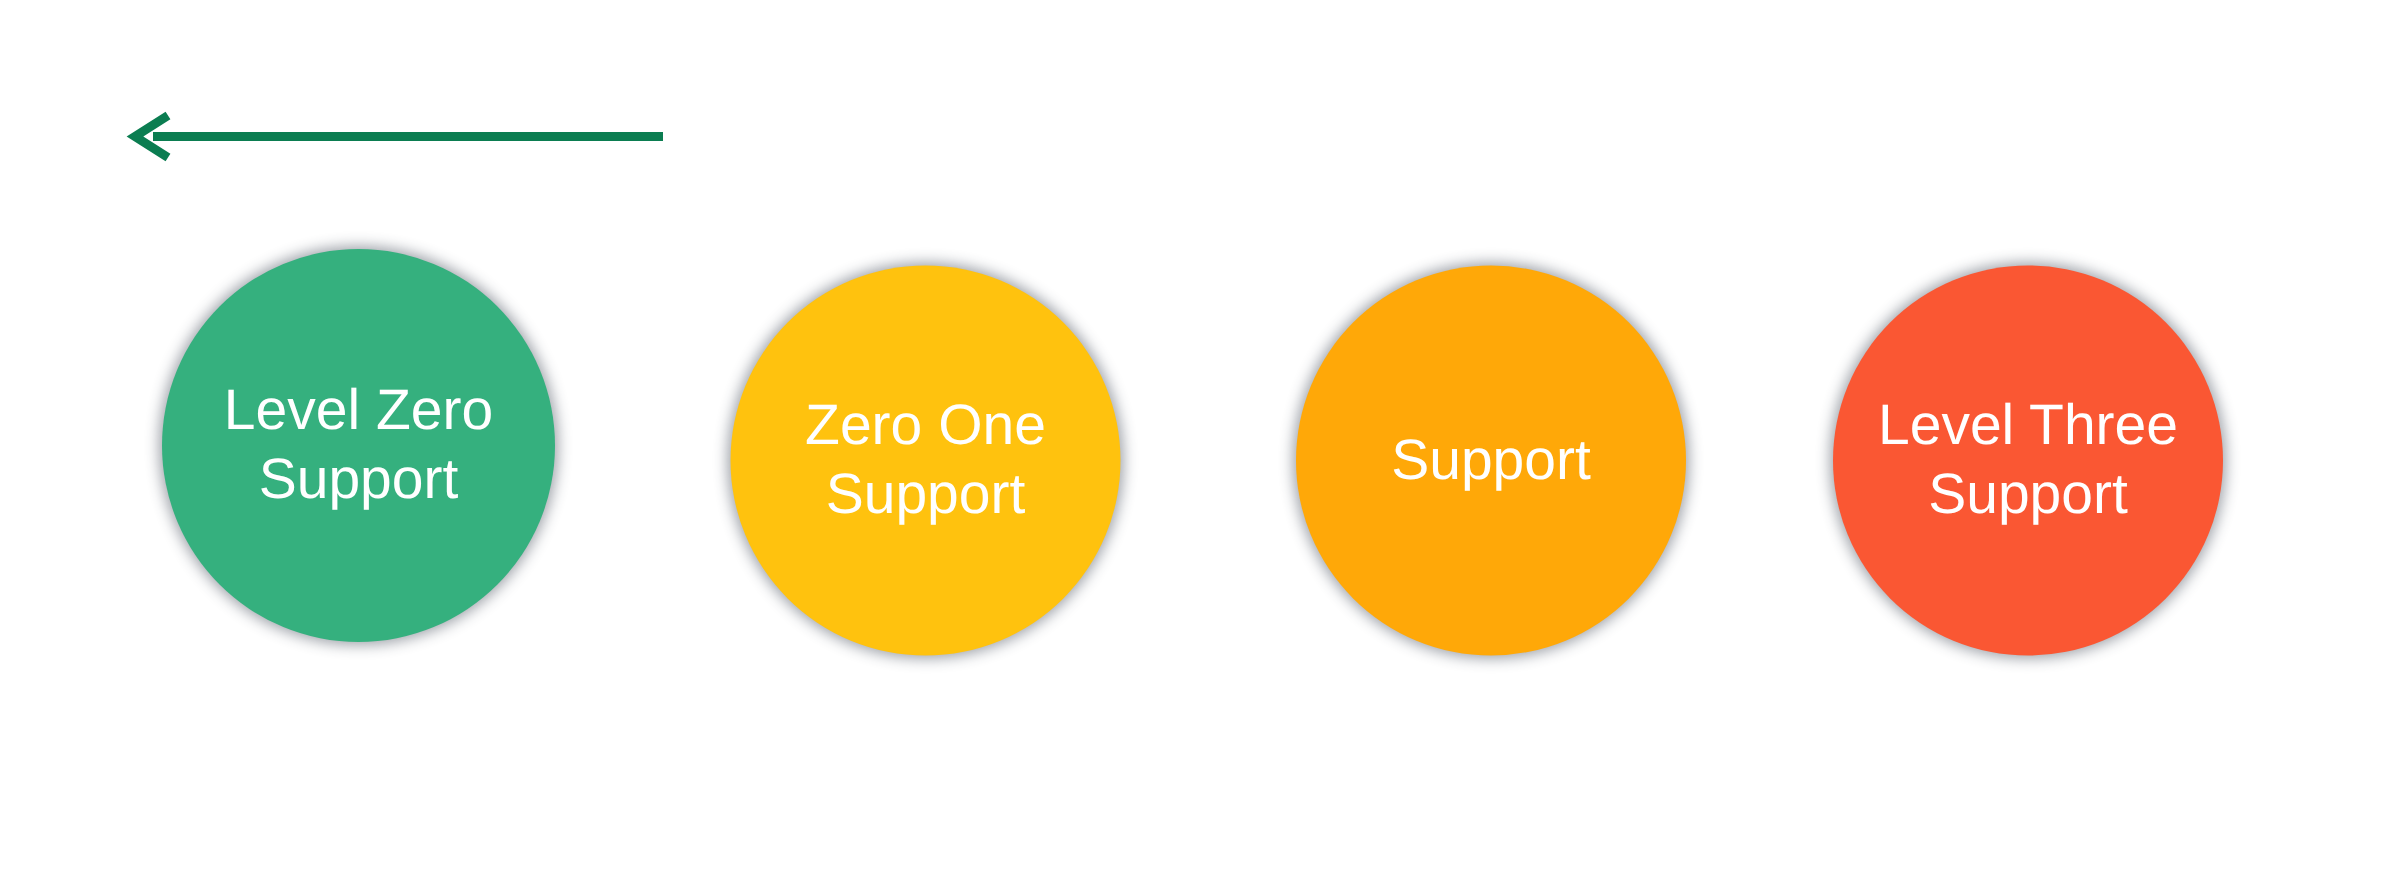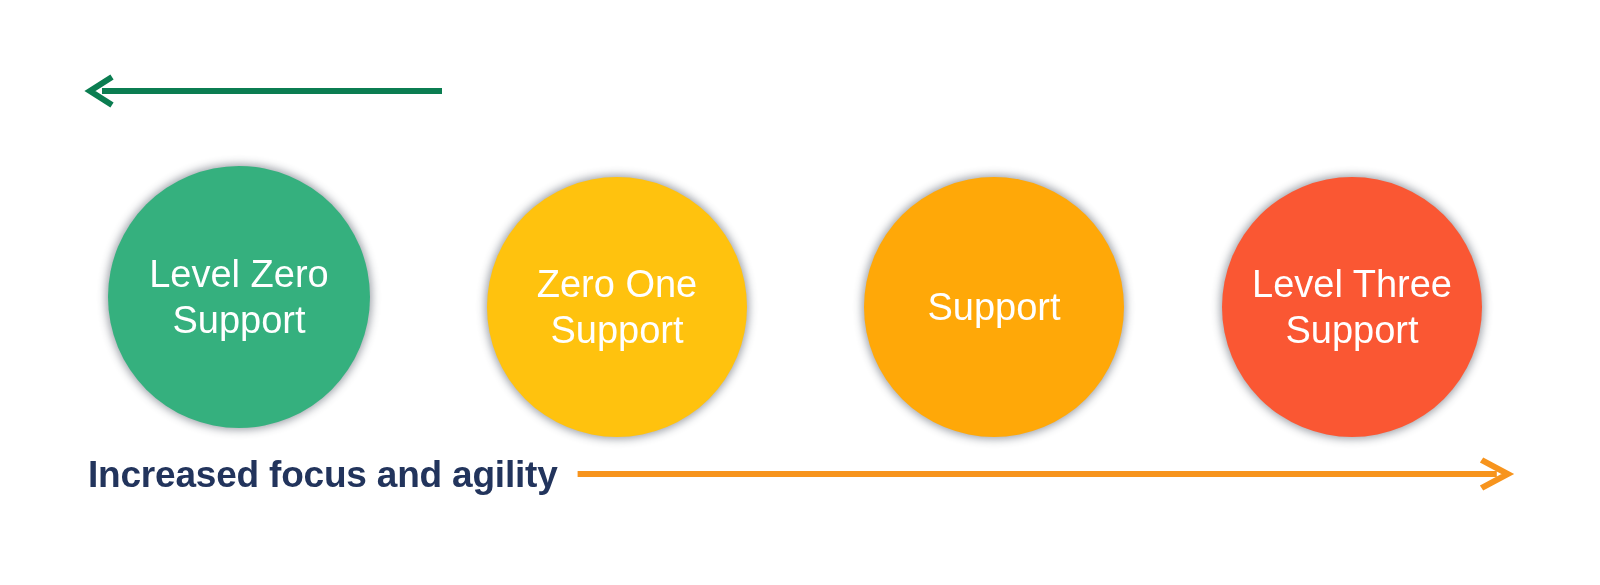--- a/index.html
+++ b/index.html
@@ -135,23 +135,14 @@
       <span class="l2">Support</span>
     </div>
 
     <div class="bubble bubble-3" style="background: rgb(250, 87, 51); color: rgb(255, 255, 255); text-align: center;">
       <span class="l1">Level Three</span>
       <span class="l2">Support</span>
     </div>
 
   </div>
 
-  <div class="bottom-row">
-    <div class="bottom-caption">Increased focus and agility</div>
-    <div class="arrow-right-wrap">
-      <svg class="arrow-svg" viewBox="0 0 880 40" preserveAspectRatio="none">
-        <line x1="18" y1="20" x2="862" y2="20" stroke="#F7941D" stroke-width="6"></line>
-        <polyline points="848,6 872,20 848,34" fill="none" stroke="#F7941D" stroke-width="6" stroke-linecap="butt" stroke-linejoin="miter"></polyline>
-      </svg>
-    </div>
-  </div>
 
 </div>
 
 </body></html>

